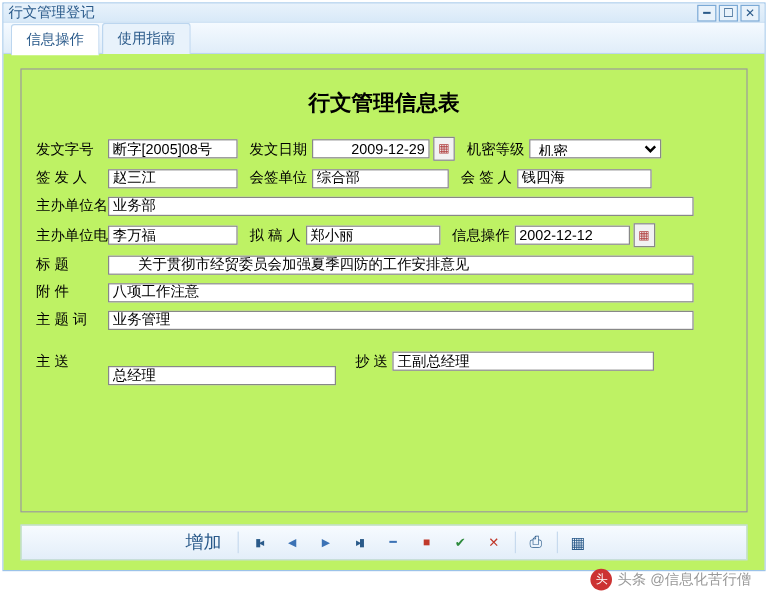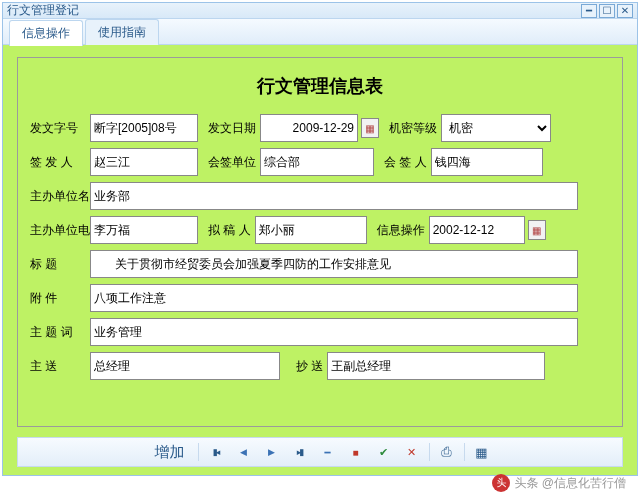--- a/index.html
+++ b/index.html
@@ -82,21 +82,21 @@
     margin-bottom: 6px;
     gap: 4px;
   }
   .lbl {
     color: #000;
     white-space: nowrap;
     display: inline-block;
   }
   .lbl.w56 { width: 56px; }
   input[type=text], select {
-    height: 28px;
+    height: 16px;
     border: 1px solid #888;
     padding: 1px 3px;
     font-size: 12px;
     font-family: inherit;
     background: #fff;
   }
   .cal-btn {
     width: 18px; height: 20px;
     border: 1px solid #888;
     background: #f2f2f2;
@@ -226,21 +226,21 @@
         <input type="text" style="width: 488px;" value="八项工作注意">
       </div>
 
       <div class="row">
         <span class="lbl w56">主  题  词</span>
         <input type="text" style="width: 488px;" value="业务管理">
       </div>
 
       <div class="row">
         <span class="lbl w56">主        送</span>
-        <input type="text" style="width: 190px;" value="总经理">
+        <input type="text" style="width: 190px; margin-top: 24px;" value="总经理">
         <span class="lbl" style="margin-left:12px">抄        送</span>
         <input type="text" style="width: 218px;" value="王副总经理">
       </div>
 
     </div>
 
     <div class="toolbar">
       <span class="tbtn text">增加</span>
       <span class="sep"></span>
       <span class="tbtn tri-first"></span>

